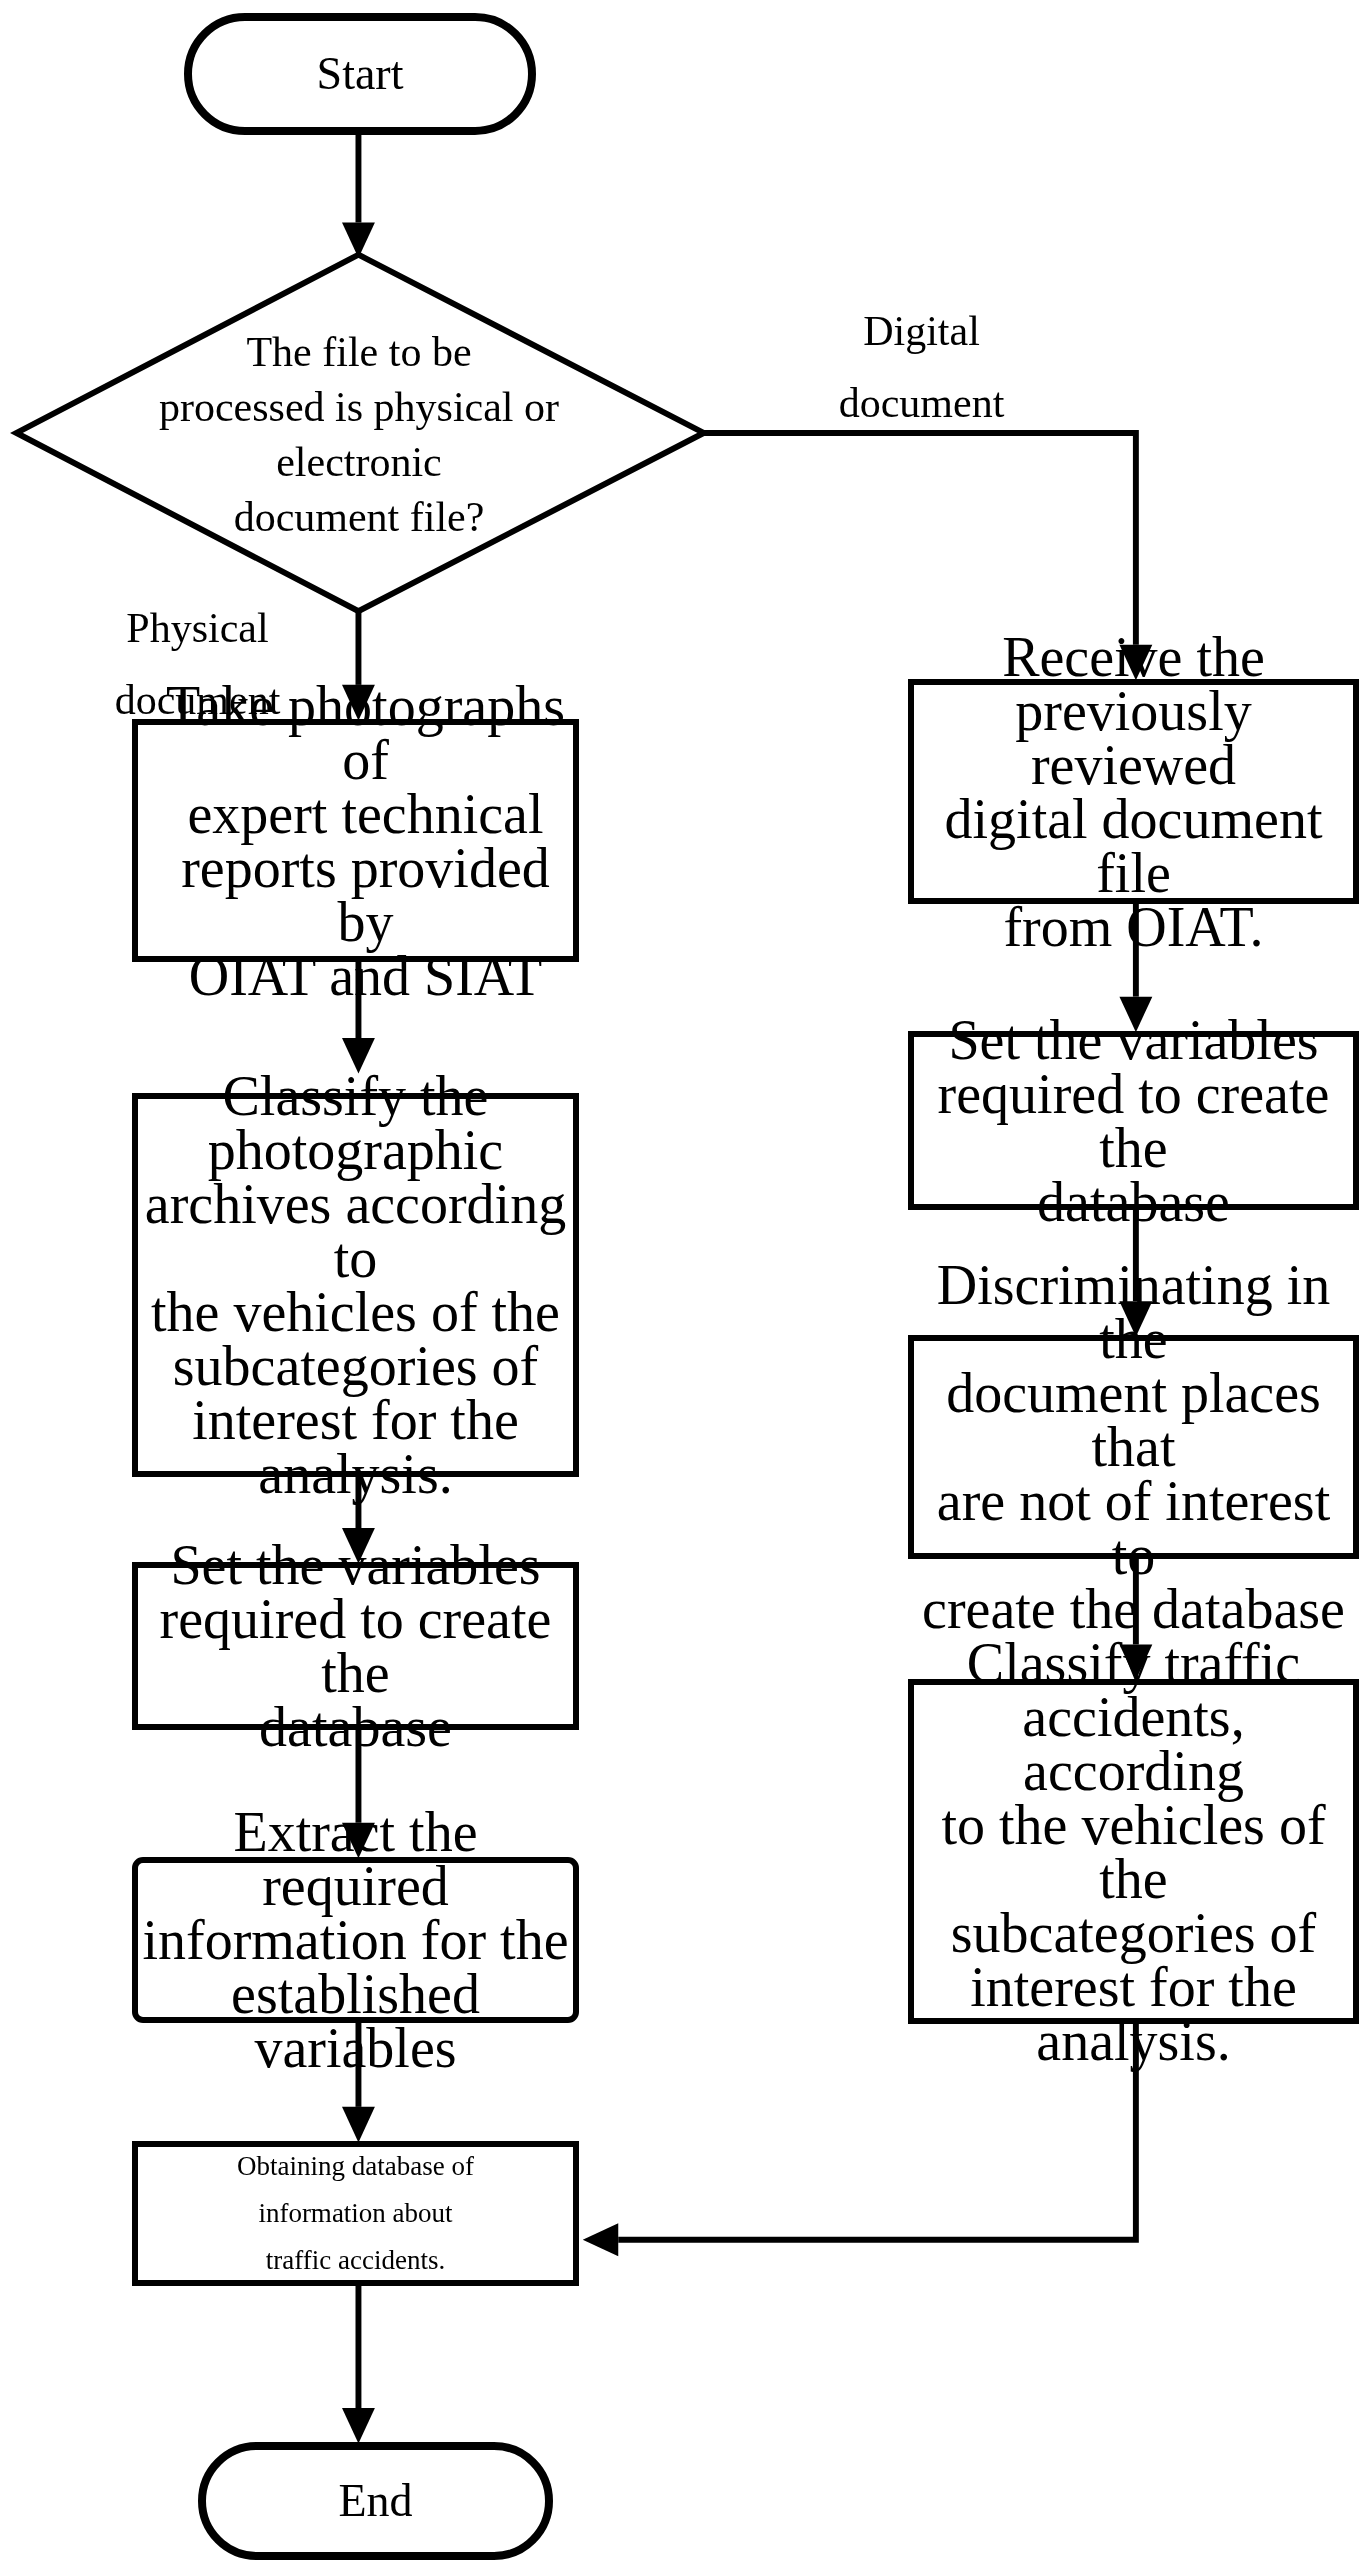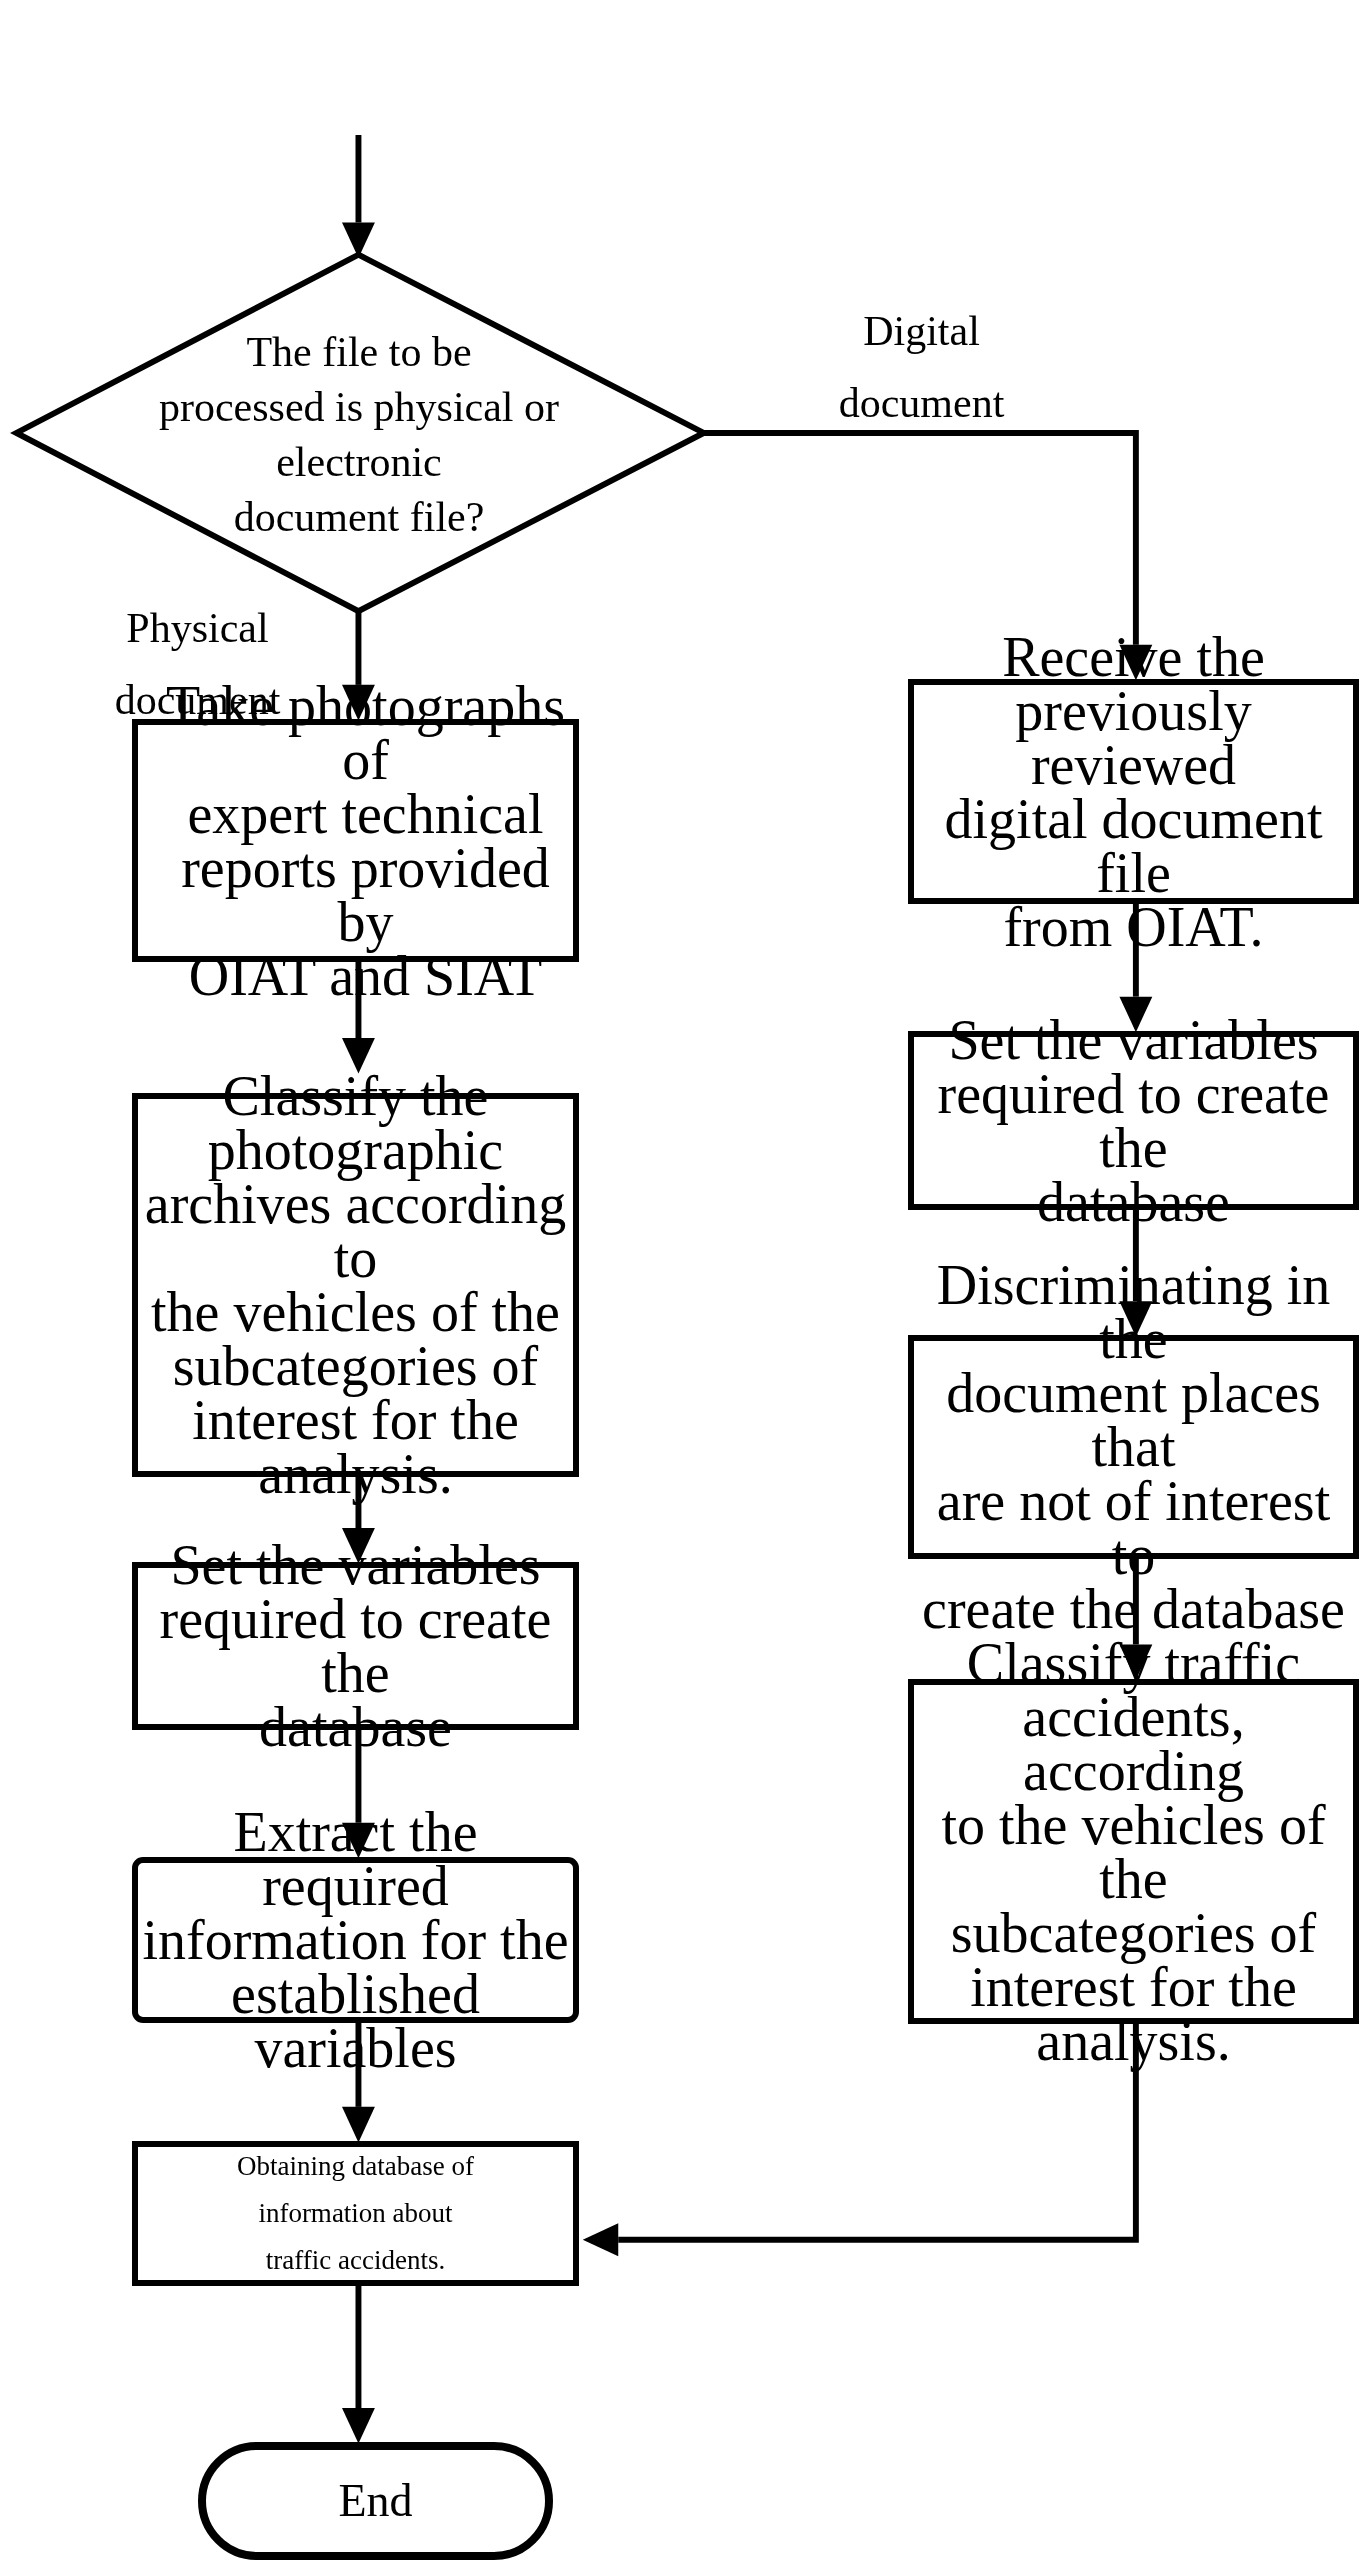--- a/index.html
+++ b/index.html
@@ -82,20 +82,21 @@
       <polygon points="545,3715 520,3661 570,3661"></polygon>
       <polygon points="1727,1034 1702,980 1752,980"></polygon>
       <polygon points="1727,1569 1702,1515 1752,1515"></polygon>
       <polygon points="1727,2032 1702,1978 1752,1978"></polygon>
       <polygon points="1727,2554 1702,2500 1752,2500"></polygon>
       <polygon points="886,3405 940,3380 940,3430"></polygon>
     </g>
     <polygon points="545,387 1070,658 545,929 25,658" fill="#ffffff" stroke="#000000" stroke-width="9"></polygon>
   </svg>
 
+  <div id="start" class="node terminal">Start</div>
 
   <div id="dec-text" class="decision-text">The file to be
 processed is physical or
 electronic
 document file?</div>
 
   <div id="lbl-phys" class="flow-label">Physical
 document</div>
 
   <div id="lbl-dig" class="flow-label">Digital

